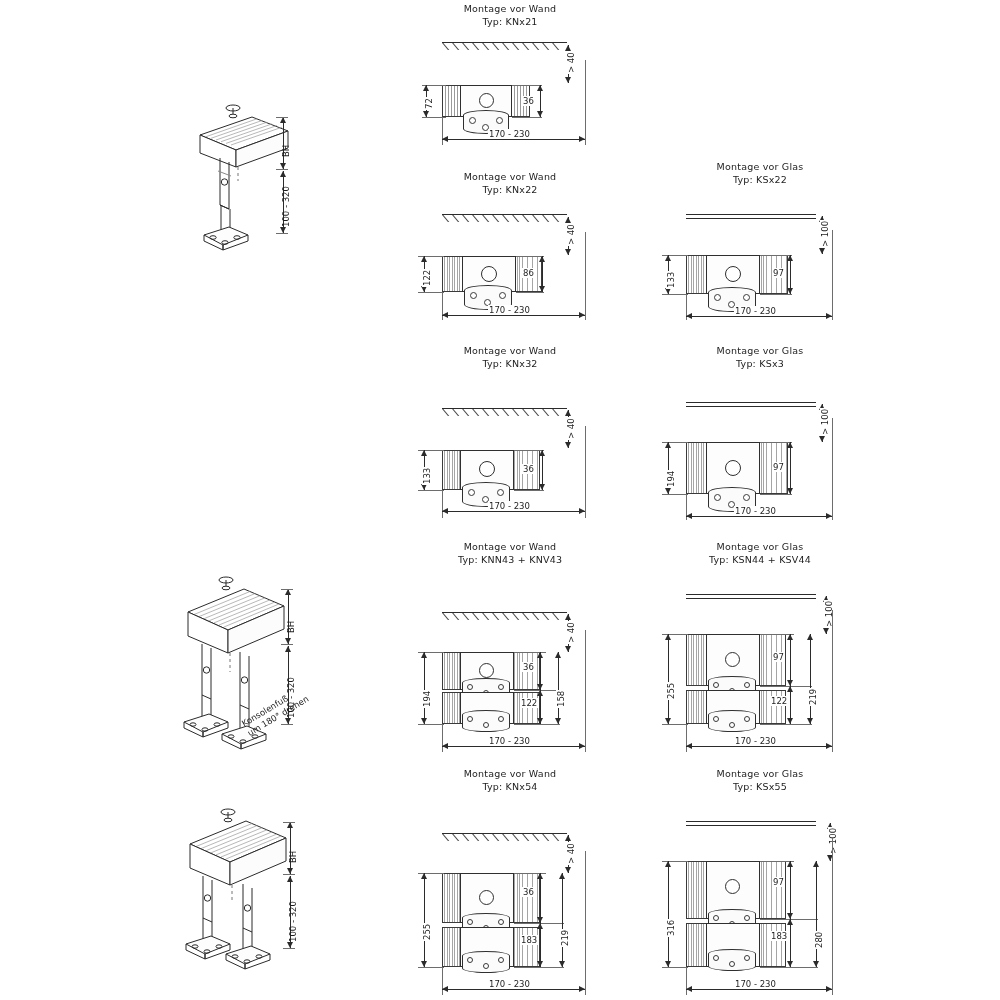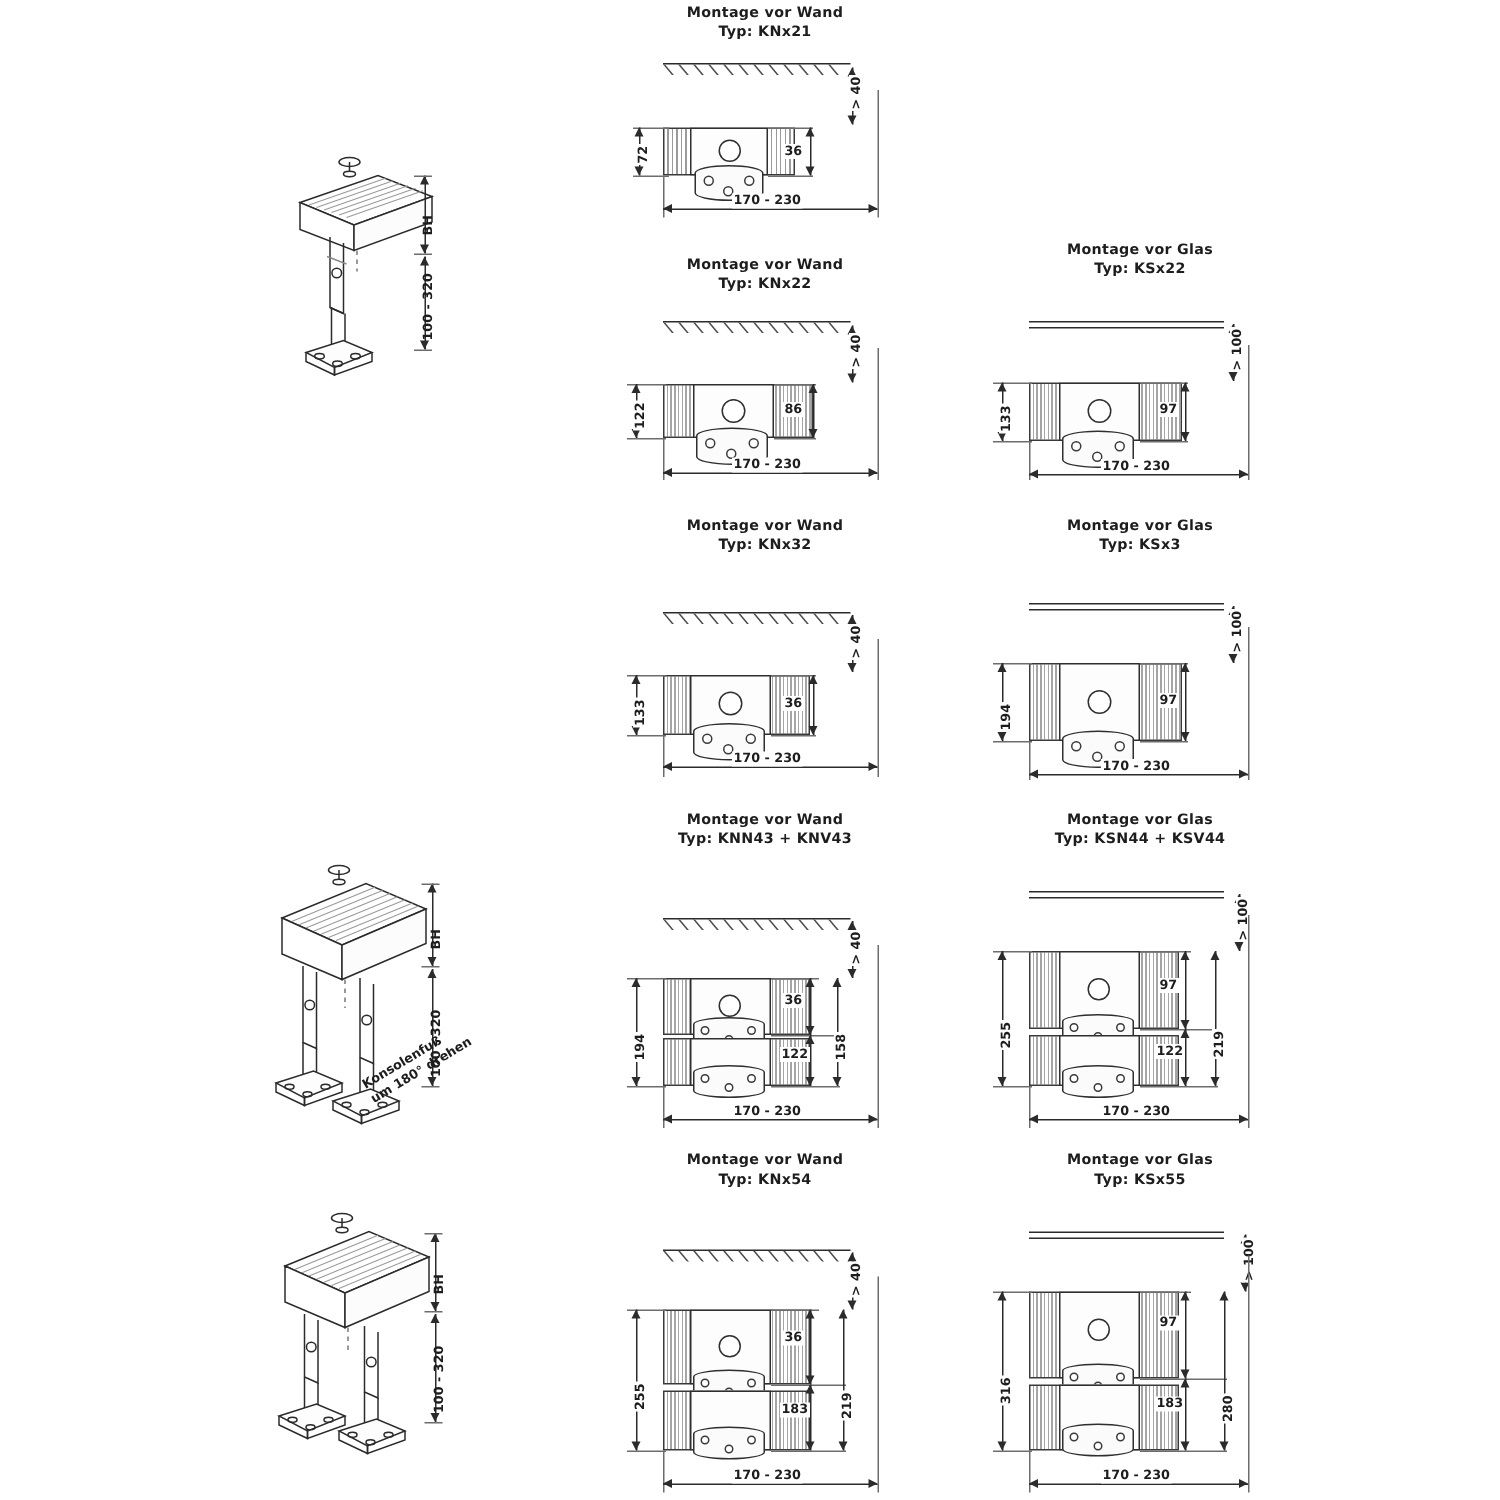--- a/index.html
+++ b/index.html
@@ -13,21 +13,20 @@
   }
   #sheet {
     position: relative;
     width: 1000px;
     height: 1000px;
     background: #ffffff;
     overflow: hidden;
   }
   .blk {
     position: absolute;
-    font-weight: bold;
   }
   .cap {
     position: absolute;
     text-align: center;
     font-size: 9.5px;
     line-height: 13px;
     color: #1d1d1d;
     letter-spacing: .2px;
     white-space: nowrap;
   }

